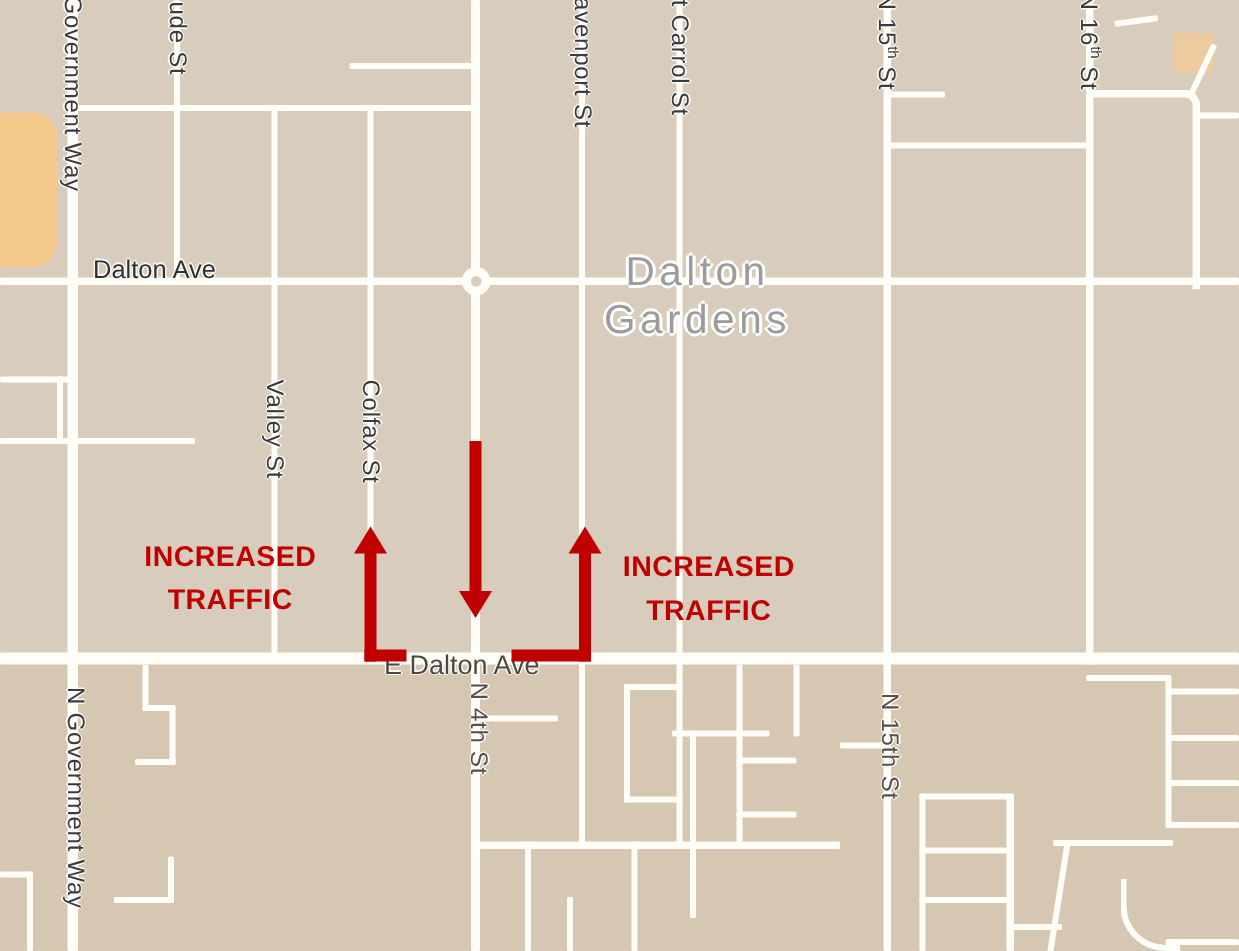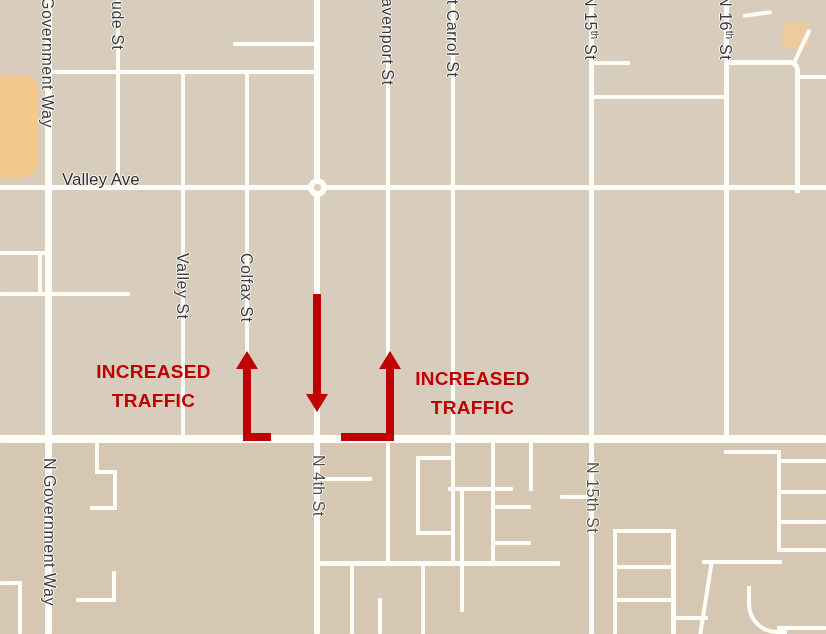--- a/index.html
+++ b/index.html
@@ -111,22 +111,27 @@
   <div class="vlabel" style="left:600px;top:-5px">
     <span>N 15</span><span class="sup">th</span><span> St</span>
   </div>
   <div class="vlabel" style="left:735px;top:-5px">
     <span>N 16</span><span class="sup">th</span><span> St</span>
   </div>
   <div class="vlabel" style="left:327px;top:455px;color:#55504a">N 4th St</div>
   <div class="vlabel" style="left:58px;top:458px">N Government Way</div>
   <div class="vlabel" style="left:601px;top:462px;color:#55504a">N 15th St</div>
 
-  <div class="hlabel" style="left:62px;top:170px">Valley Ave</div>
+  <div class="hlabel" style="left:62px;top:170px">Dalton Ave</div>
+  <div class="hlabel" style="left:256px;top:433px;font-size:18px;color:#4d4942;z-index:3">E Dalton Ave</div>
 
+  <div class="place" style="left:380px;top:165px;width:170px">
+    <div>Dalton</div>
+    <div>Gardens</div>
+  </div>
 
 
   <div class="red-text" style="left:81px;top:357px;width:145px;text-align:center;line-height:29px">
     <div>INCREASED</div>
     <div>TRAFFIC</div>
   </div>
 
   <div class="red-text" style="left:400px;top:364px;width:145px;text-align:center;line-height:29px">
     <div>INCREASED</div>
     <div>TRAFFIC</div>

